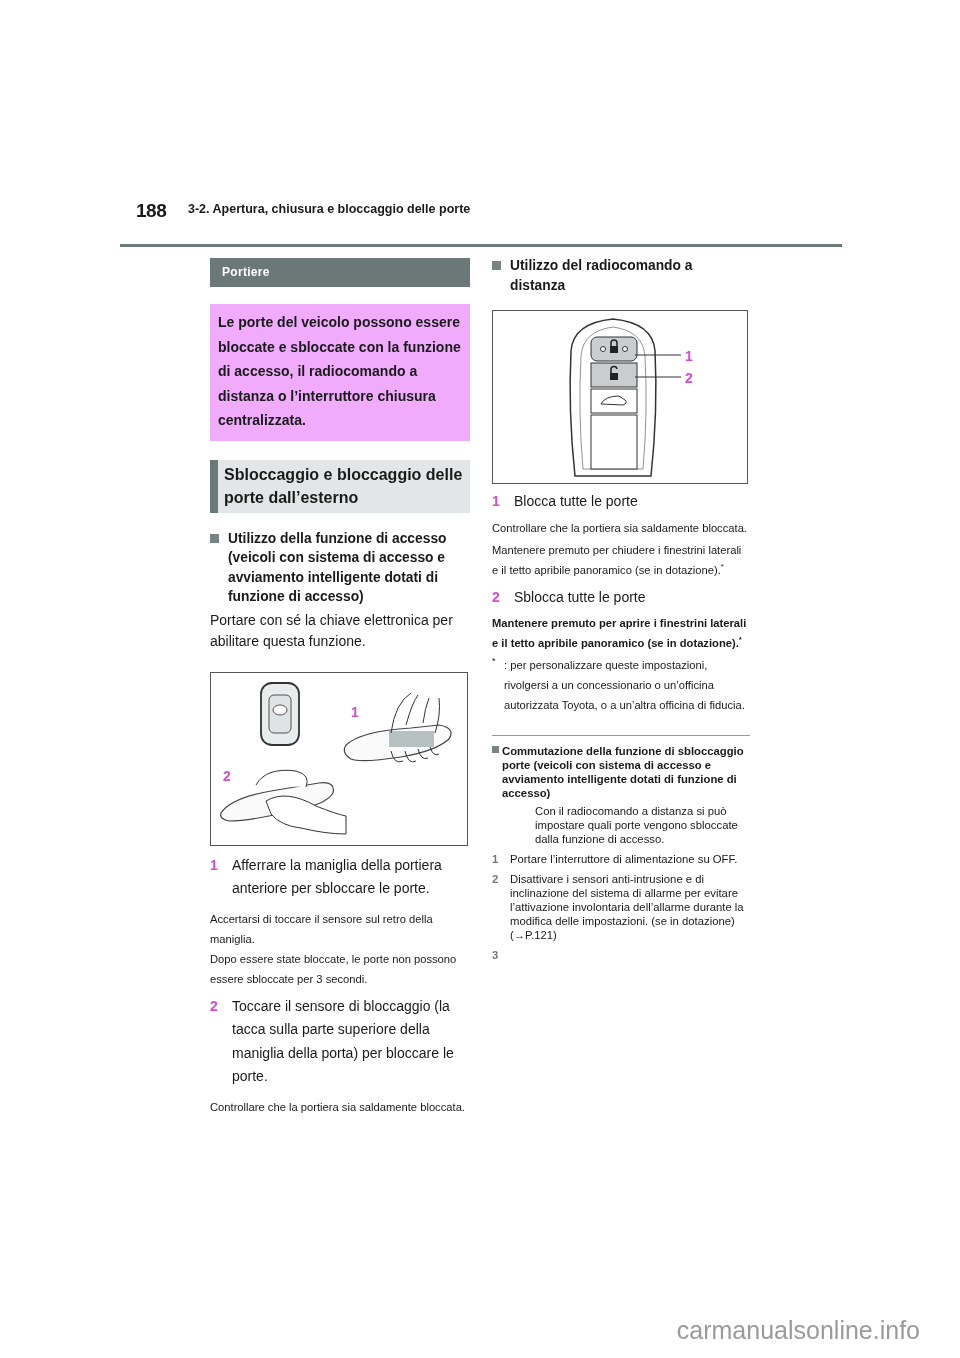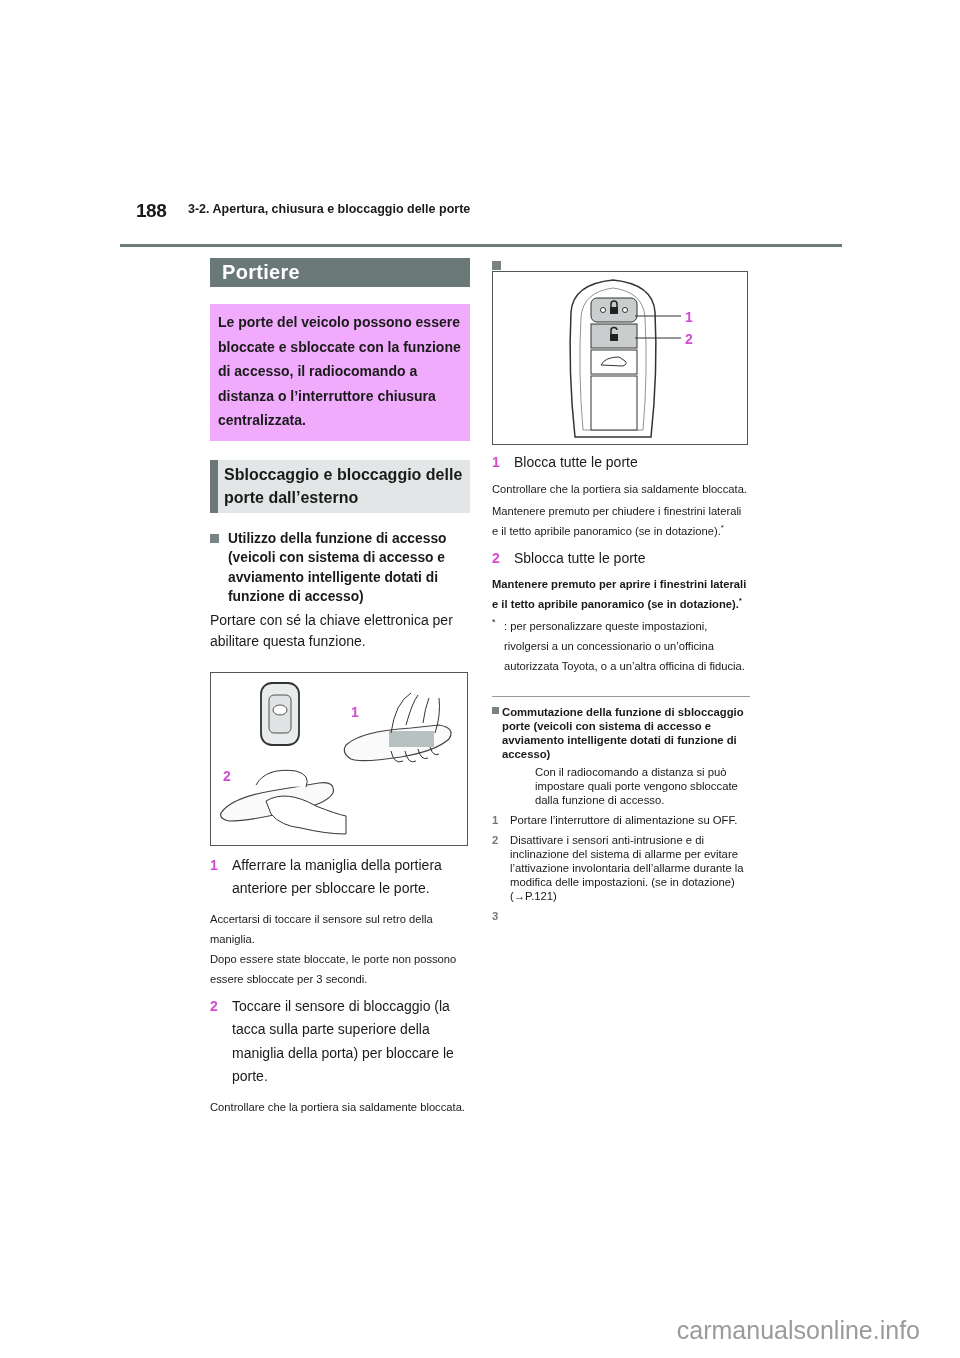--- a/index.html
+++ b/index.html
@@ -7,21 +7,21 @@
          font-family:"Liberation Sans", sans-serif; color:#1a1a1a; }
   .abs { position:absolute; }
   .page-num { left:128px; top:200px; font-size:19px; font-weight:bold; letter-spacing:-0.5px;margin-left:8px; }
   .section-title { left:188px; top:202px; font-size:12.5px; font-weight:bold; }
   .rule { left:120px; top:244px; width:722px; height:3px; background:#6d7a7a; }
 
   .col { position:absolute; }
   .col-left { left:210px; top:258px; width:260px; }
   .col-right { left:492px; top:256px; width:258px; }
 
-  .banner { background:#6b7878; color:#fff; font-weight:bold; font-size:20px;
+  .banner { background:#6b7878; color:#fff; font-weight:bold; font-size:12px;
             padding:5px 10px 5px 12px; height:19px; line-height:19px; letter-spacing:0.3px; }
   .intro-box { background:#f0abfc; margin-top:17px; padding:6px 8px 8px 8px;
                font-weight:bold; font-size:14px; line-height:24.5px; }
   .subhead-box { margin-top:19px; background:#e3e6e6; border-left:8px solid #6b7878;
                  padding:3px 6px 4px 6px; font-size:16px; font-weight:bold; line-height:23px; }
 
   .sq-head { position:relative; padding-left:18px; font-weight:bold; font-size:13.8px; line-height:19.5px; }
   .sq-head .sq { position:absolute; left:0; top:5px; width:9px; height:9px; background:#7a8383; }
   .para { font-size:14px; line-height:21px; }
   .small { font-size:11.2px; line-height:20px; }
@@ -87,20 +87,21 @@
   <div class="step" style="margin-top:6px;">
     <span class="num">2</span>
     <span>Toccare il sensore di bloccaggio (la tacca sulla parte superiore della maniglia della porta) per bloccare le porte.</span>
   </div>
   <div class="smaller" style="margin-top:8px; line-height:20px;">Controllare che la portiera sia saldamente bloccata.</div>
 </div>
 
 <div class="col col-right">
   <div class="sq-head">
     <span class="sq"></span>
+    <span>Utilizzo del radiocomando a distanza</span>
   </div>
 
   <div class="figure" style="margin-top:15px; width:254px; height:172px;">
     <svg width="254" height="172" viewBox="0 0 254 172">
       <path d="M82 165 Q75 100 78 40 Q80 12 120 8 Q160 12 162 40 Q165 100 158 165 Z" fill="#fff" stroke="#333" stroke-width="1.5"></path>
       <path d="M90 158 Q85 100 88 45 Q90 20 120 16 Q150 20 152 45 Q155 100 150 158 Z" fill="none" stroke="#777" stroke-width="0.8"></path>
       <rect x="98" y="26" width="46" height="24" rx="6" fill="#c9cdcd" stroke="#333" stroke-width="1"></rect>
       <rect x="98" y="52" width="46" height="24" fill="#c9cdcd" stroke="#333" stroke-width="1"></rect>
       <rect x="98" y="78" width="46" height="24" fill="#fff" stroke="#333" stroke-width="1"></rect>
       <rect x="98" y="104" width="46" height="54" fill="#fff" stroke="#333" stroke-width="1"></rect>

